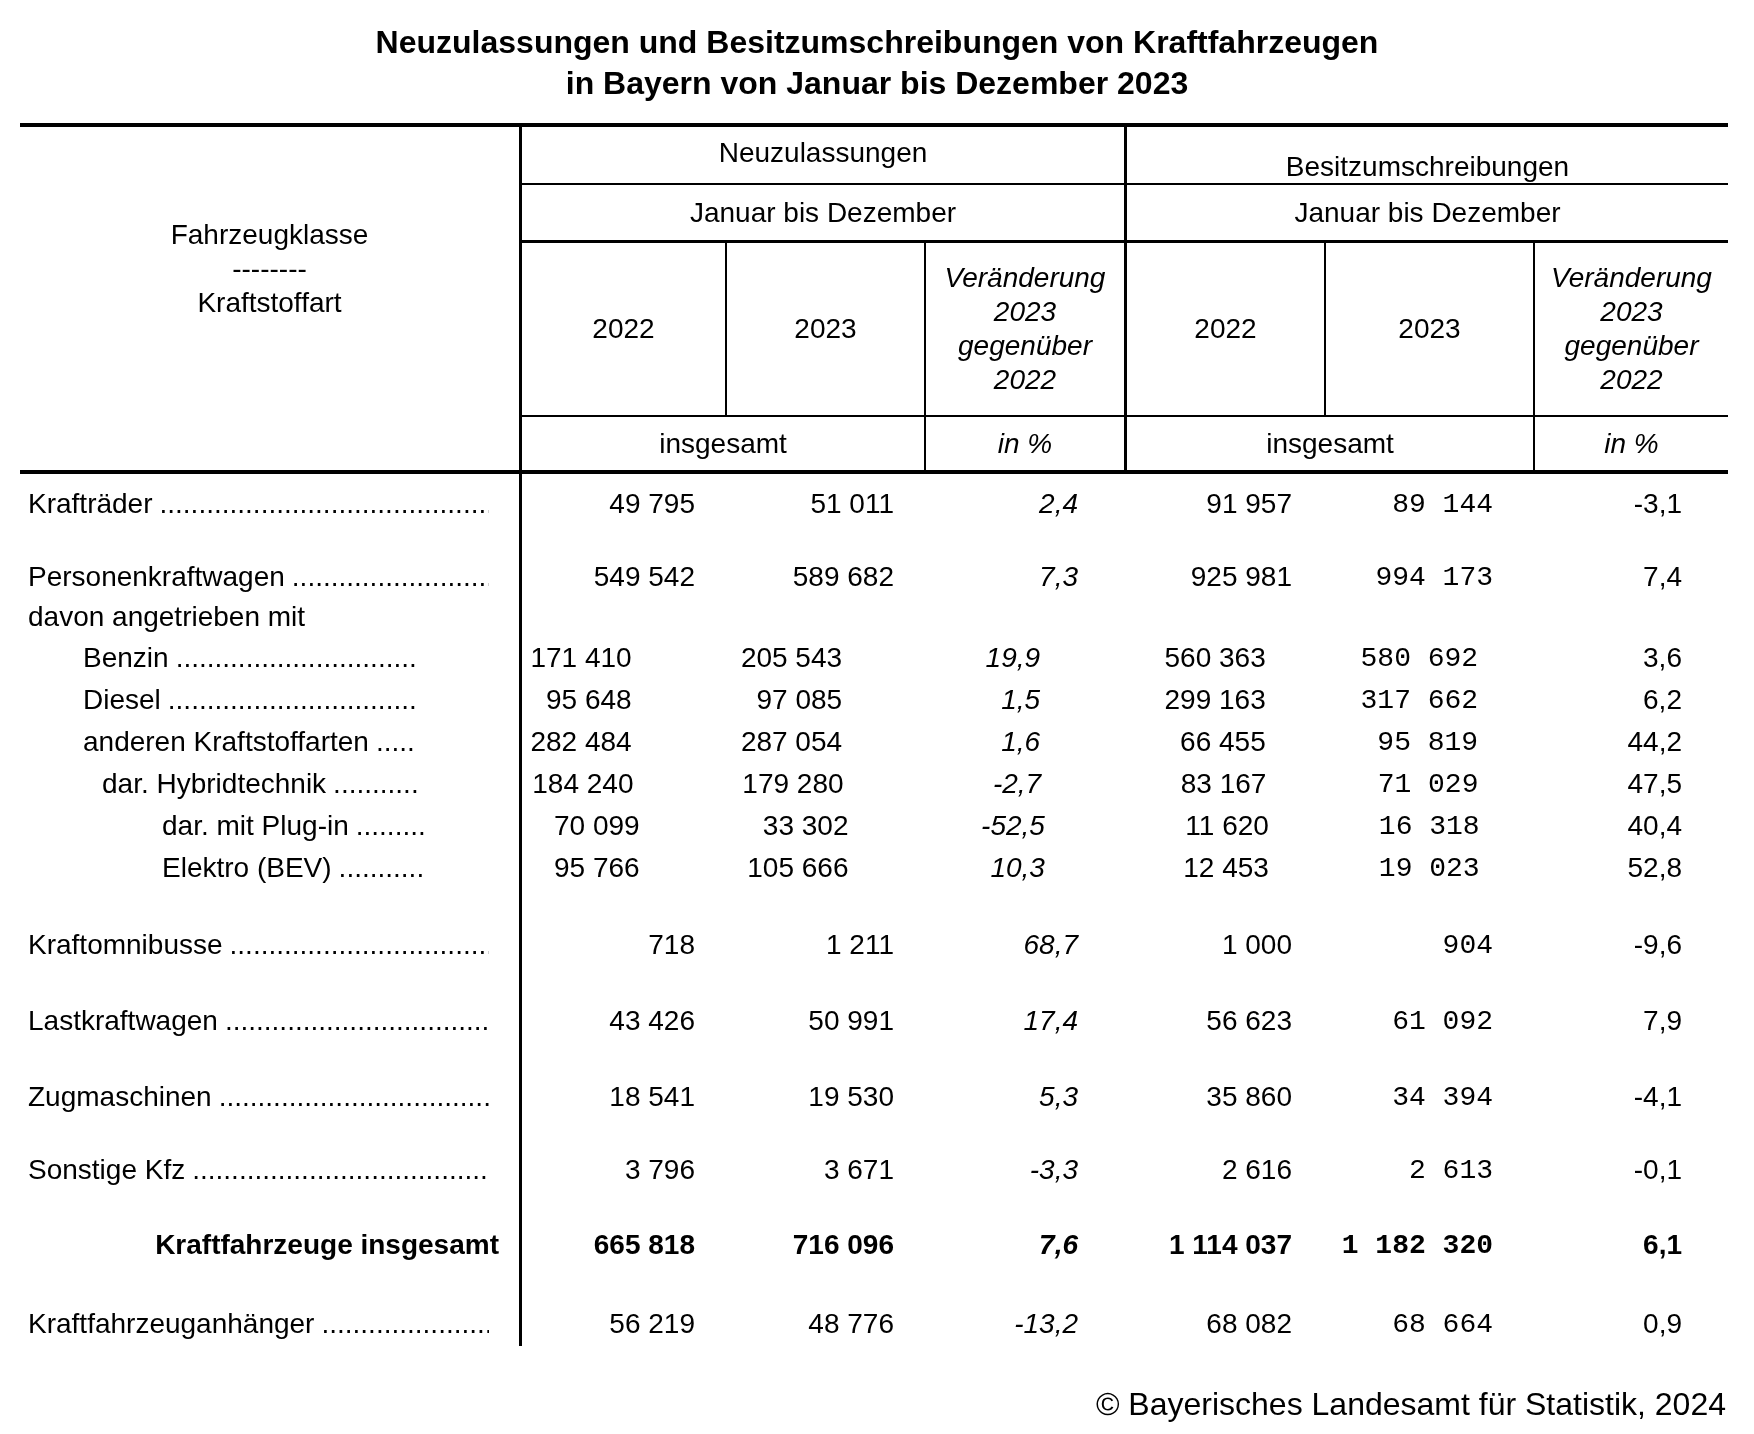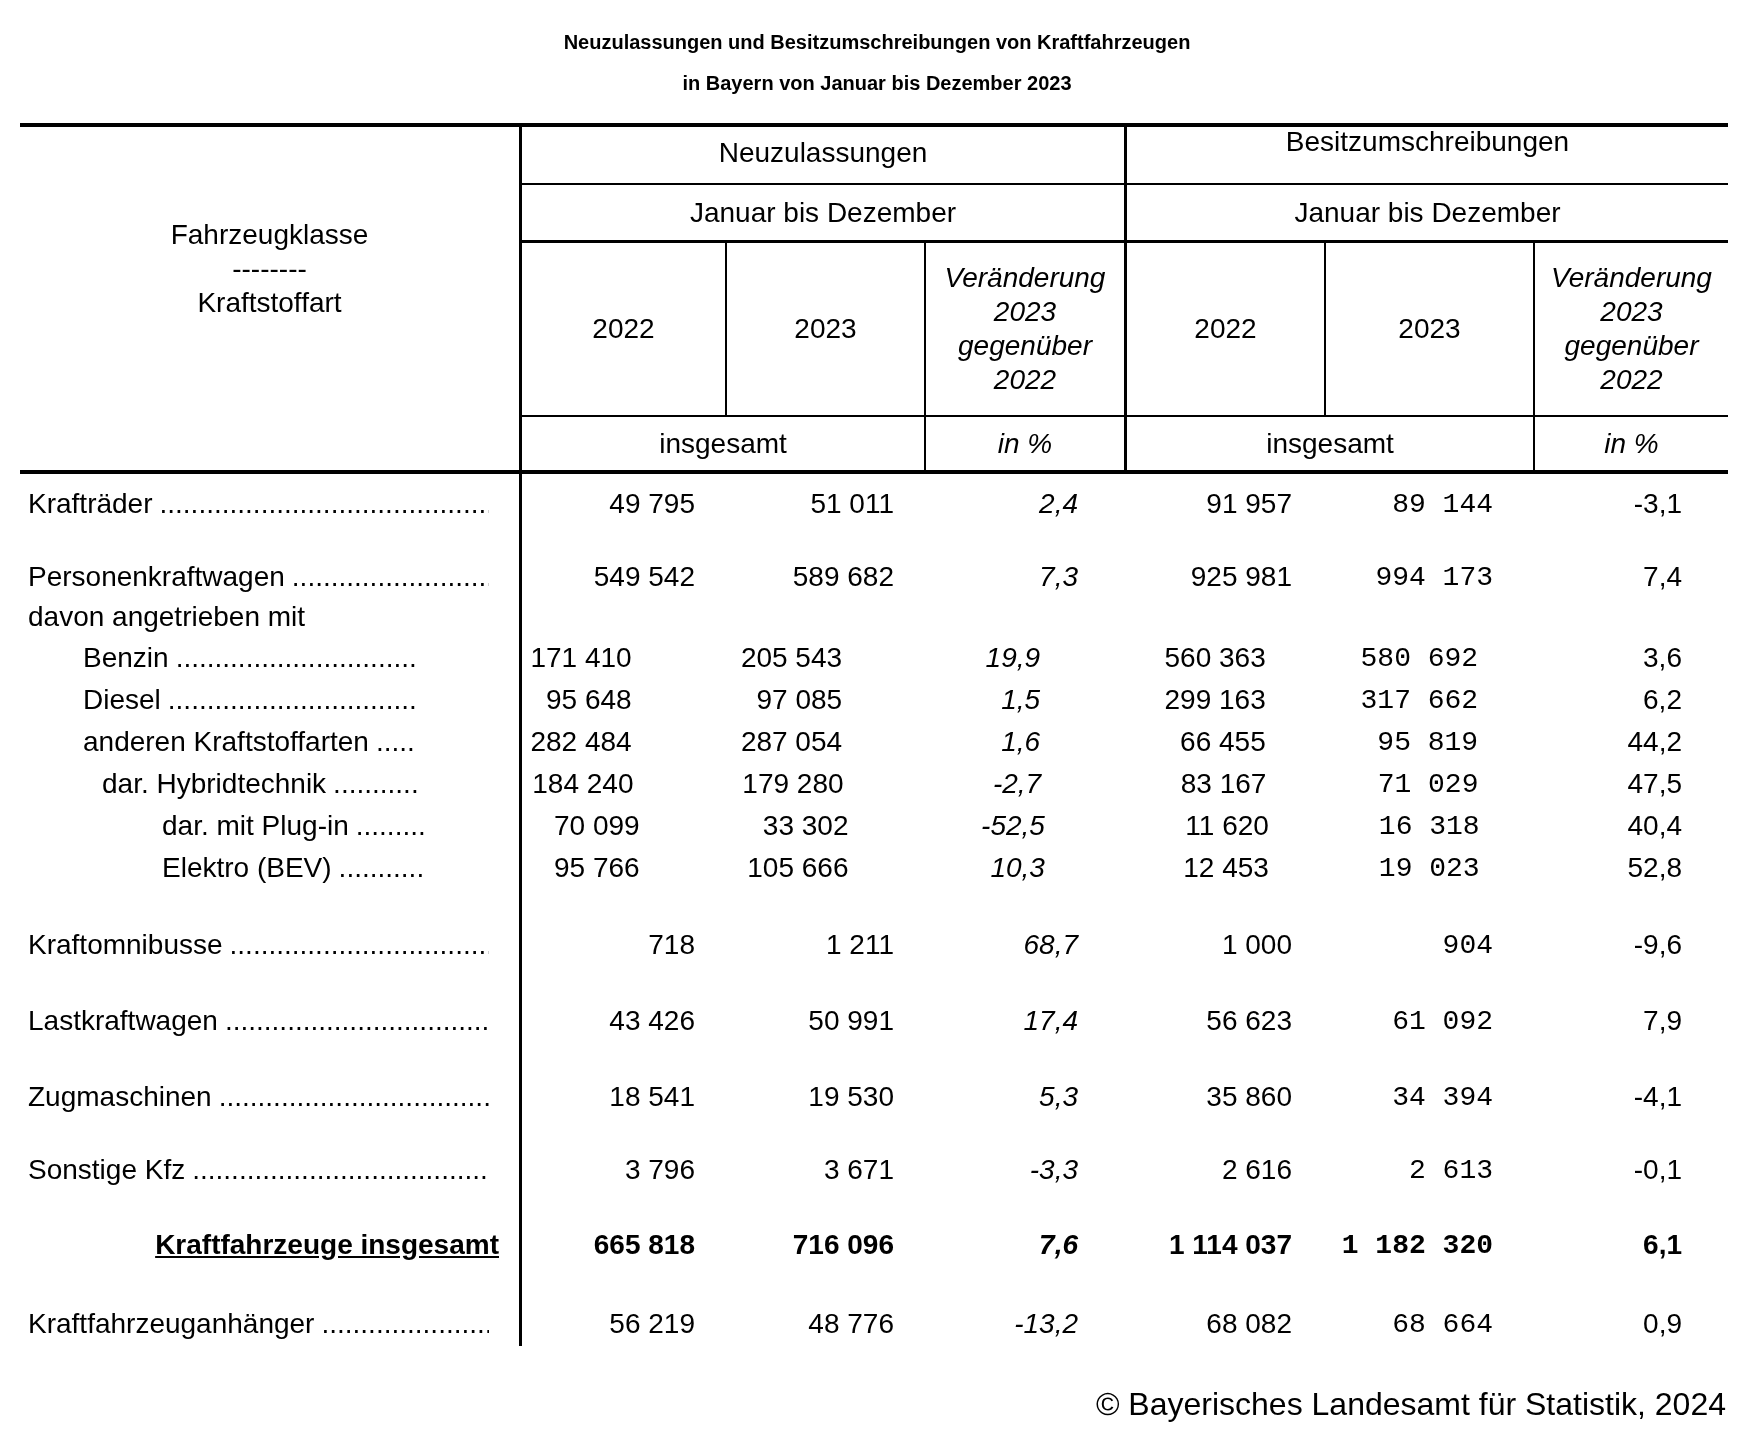--- a/index.html
+++ b/index.html
@@ -1,19 +1,19 @@
 <!DOCTYPE html>
 <html><head>
 <meta charset="utf-8">
 <style>
   html,body{margin:0;padding:0;background:#fff;}
   .page{position:relative;width:1754px;height:1434px;background:#ffffff;
         font-family:"Liberation Sans",sans-serif;color:#000;font-size:28px;overflow:hidden;}
   .title{position:absolute;top:22px;left:0;width:100%;text-align:center;
-         font-weight:bold;font-size:20px;line-height:41px;}
+         font-weight:bold;font-size:32px;line-height:41px;}
   .line{position:absolute;background:#000;}
   .hcell{position:absolute;display:flex;align-items:center;justify-content:center;
          text-align:center;line-height:34px;}
   .it{font-style:italic;}
   .chg{width:182px;}
   .tbody{position:absolute;left:20px;top:472px;width:1708px;}
   .row{display:flex;align-items:center;height:40px;}
   .row.h42{height:42px;gap:40px;}
   .gap12{height:12px;}.gap33{height:33px;}.gap35{height:35px;}.gap36{height:36px;}.gap39{height:39px;}
   .lblcell{width:499px;display:flex;align-items:center;box-sizing:border-box;
@@ -21,21 +21,21 @@
   .ind1{padding-left:63px;}.ind2{padding-left:82px;}.ind3{padding-left:142px;}
   .leader{flex:1;min-width:0;overflow:hidden;white-space:nowrap;margin:0 30px 0 7px;}
   .num{text-align:right;box-sizing:border-box;white-space:nowrap;}
   .c1{width:206px;padding-right:30px;}
   .c2{width:199px;padding-right:30px;}
   .c3{width:200px;padding-right:46px;font-style:italic;}
   .c4{width:200px;padding-right:32px;}
   .c5{width:209px;padding-right:40px;font-family:Liberation Mono, monospace;}
   .c6{width:195px;padding-right:46px;}
   .total{font-weight:bold;}
-  .total .lblcell{justify-content:flex-end;padding-right:20px;text-decoration:underline;}
+  .total .lblcell{justify-content:flex-end;padding-right:20px;}
   .footer{position:absolute;top:1386px;right:28px;font-size:32px;}
 </style>
 </head>
 <body>
 
 <div class="page">
 
   <div class="title">
     <div>Neuzulassungen und Besitzumschreibungen von Kraftfahrzeugen</div>
     <div>in Bayern von Januar bis Dezember 2023</div>
@@ -55,21 +55,21 @@
 
   <div class="hcell" style="left:20px;top:123px;width:499px;height:292px;">
     <div>
       <div>Fahrzeugklasse</div>
       <div>--------</div>
       <div>Kraftstoffart</div>
     </div>
   </div>
 
   <div class="hcell" style="left:522px;top:123px;width:602px;height:60px;text-align:center;">Neuzulassungen</div>
-  <div class="hcell" style="left:1127px;top:112px;width:601px;height:60px;">Besitzumschreibungen</div>
+  <div class="hcell" style="left:1127px;top:137px;width:601px;height:60px;">Besitzumschreibungen</div>
   <div class="hcell" style="left:522px;top:185px;width:602px;height:55px;">Januar bis Dezember</div>
   <div class="hcell" style="left:1127px;top:185px;width:601px;height:55px;">Januar bis Dezember</div>
 
   <div class="hcell" style="left:522px;top:243px;width:203px;height:172px;">2022</div>
   <div class="hcell" style="left:727px;top:243px;width:197px;height:172px;">2023</div>
   <div class="hcell it" style="left:926px;top:243px;width:198px;height:172px;">
     <div class="chg">Veränderung 2023 gegenüber 2022</div>
   </div>
   <div class="hcell" style="left:1127px;top:243px;width:197px;height:172px;">2022</div>
   <div class="hcell" style="left:1326px;top:243px;width:207px;height:172px;">2023</div>

